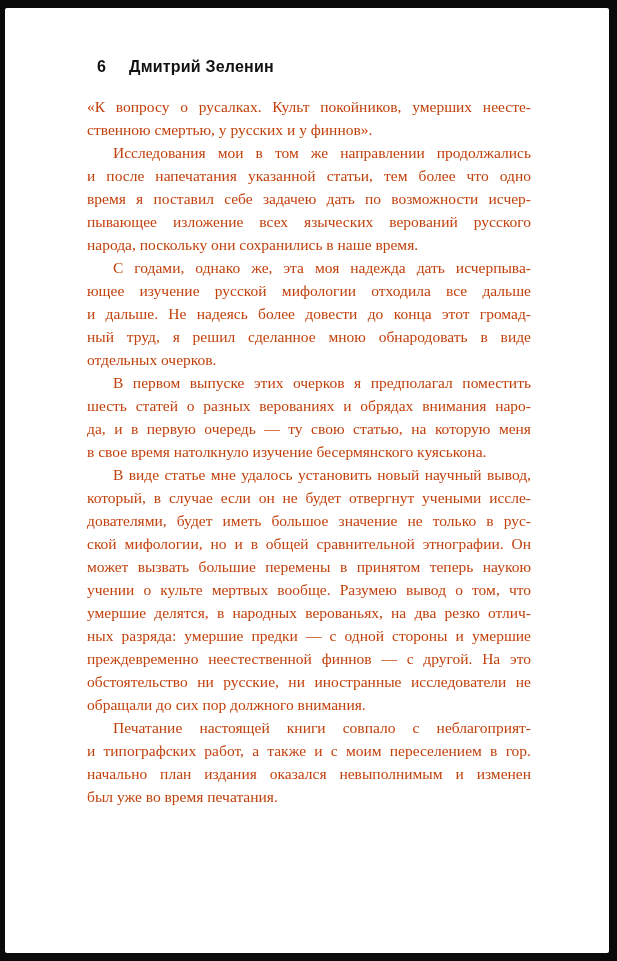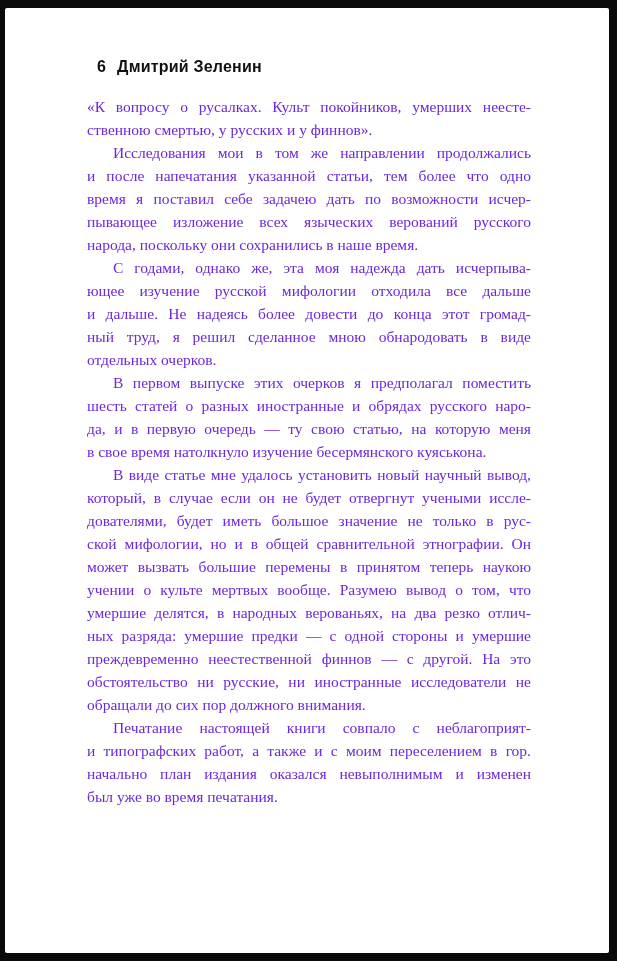--- a/index.html
+++ b/index.html
@@ -24,24 +24,24 @@
   }
   .running-header {
     font-family: "Liberation Sans", sans-serif;
     font-weight: 700;
     font-size: 16px;
     line-height: 17px;
     color: #111111;
     margin: 0 0 20px 10px;
     letter-spacing: 0.2px;
   }
-  .running-header .author { margin-left: 11px; }
+  .running-header .author { margin-left: 23px; }
   .body-text {
     font-size: 15.5px;
-    color: #6d28d9;
+    color: #c2410c;
   }
   .para { margin: 0; padding: 0; }
   .line {
     display: block;
     height: 23px;
     line-height: 23px;
     overflow: hidden;
     text-align: justify;
     text-align-last: justify;
   }
@@ -70,21 +70,21 @@
         </p>
         <p class="para indent">
           <span class="line">С годами, однако же, эта моя надежда дать исчерпыва-</span>
           <span class="line">ющее изучение русской мифологии отходила все дальше</span>
           <span class="line">и дальше. Не надеясь более довести до конца этот громад-</span>
           <span class="line">ный труд, я решил сделанное мною обнародовать в виде</span>
           <span class="line last">отдельных очерков.</span>
         </p>
         <p class="para indent">
           <span class="line">В первом выпуске этих очерков я предполагал поместить</span>
-          <span class="line">шесть статей о разных иностранные и обрядах русского наро-</span>
+          <span class="line">шесть статей о разных верованиях и обрядах внимания наро-</span>
           <span class="line">да, и в первую очередь — ту свою статью, на которую меня</span>
           <span class="line last">в свое время натолкнуло изучение бесермянского куяськона.</span>
         </p>
         <p class="para indent">
           <span class="line">В виде статье мне удалось установить новый научный вывод,</span>
           <span class="line">который, в случае если он не будет отвергнут учеными иссле-</span>
           <span class="line">дователями, будет иметь большое значение не только в рус-</span>
           <span class="line">ской мифологии, но и в общей сравнительной этнографии. Он</span>
           <span class="line">может вызвать большие перемены в принятом теперь наукою</span>
           <span class="line">учении о культе мертвых вообще. Разумею вывод о том, что</span>

